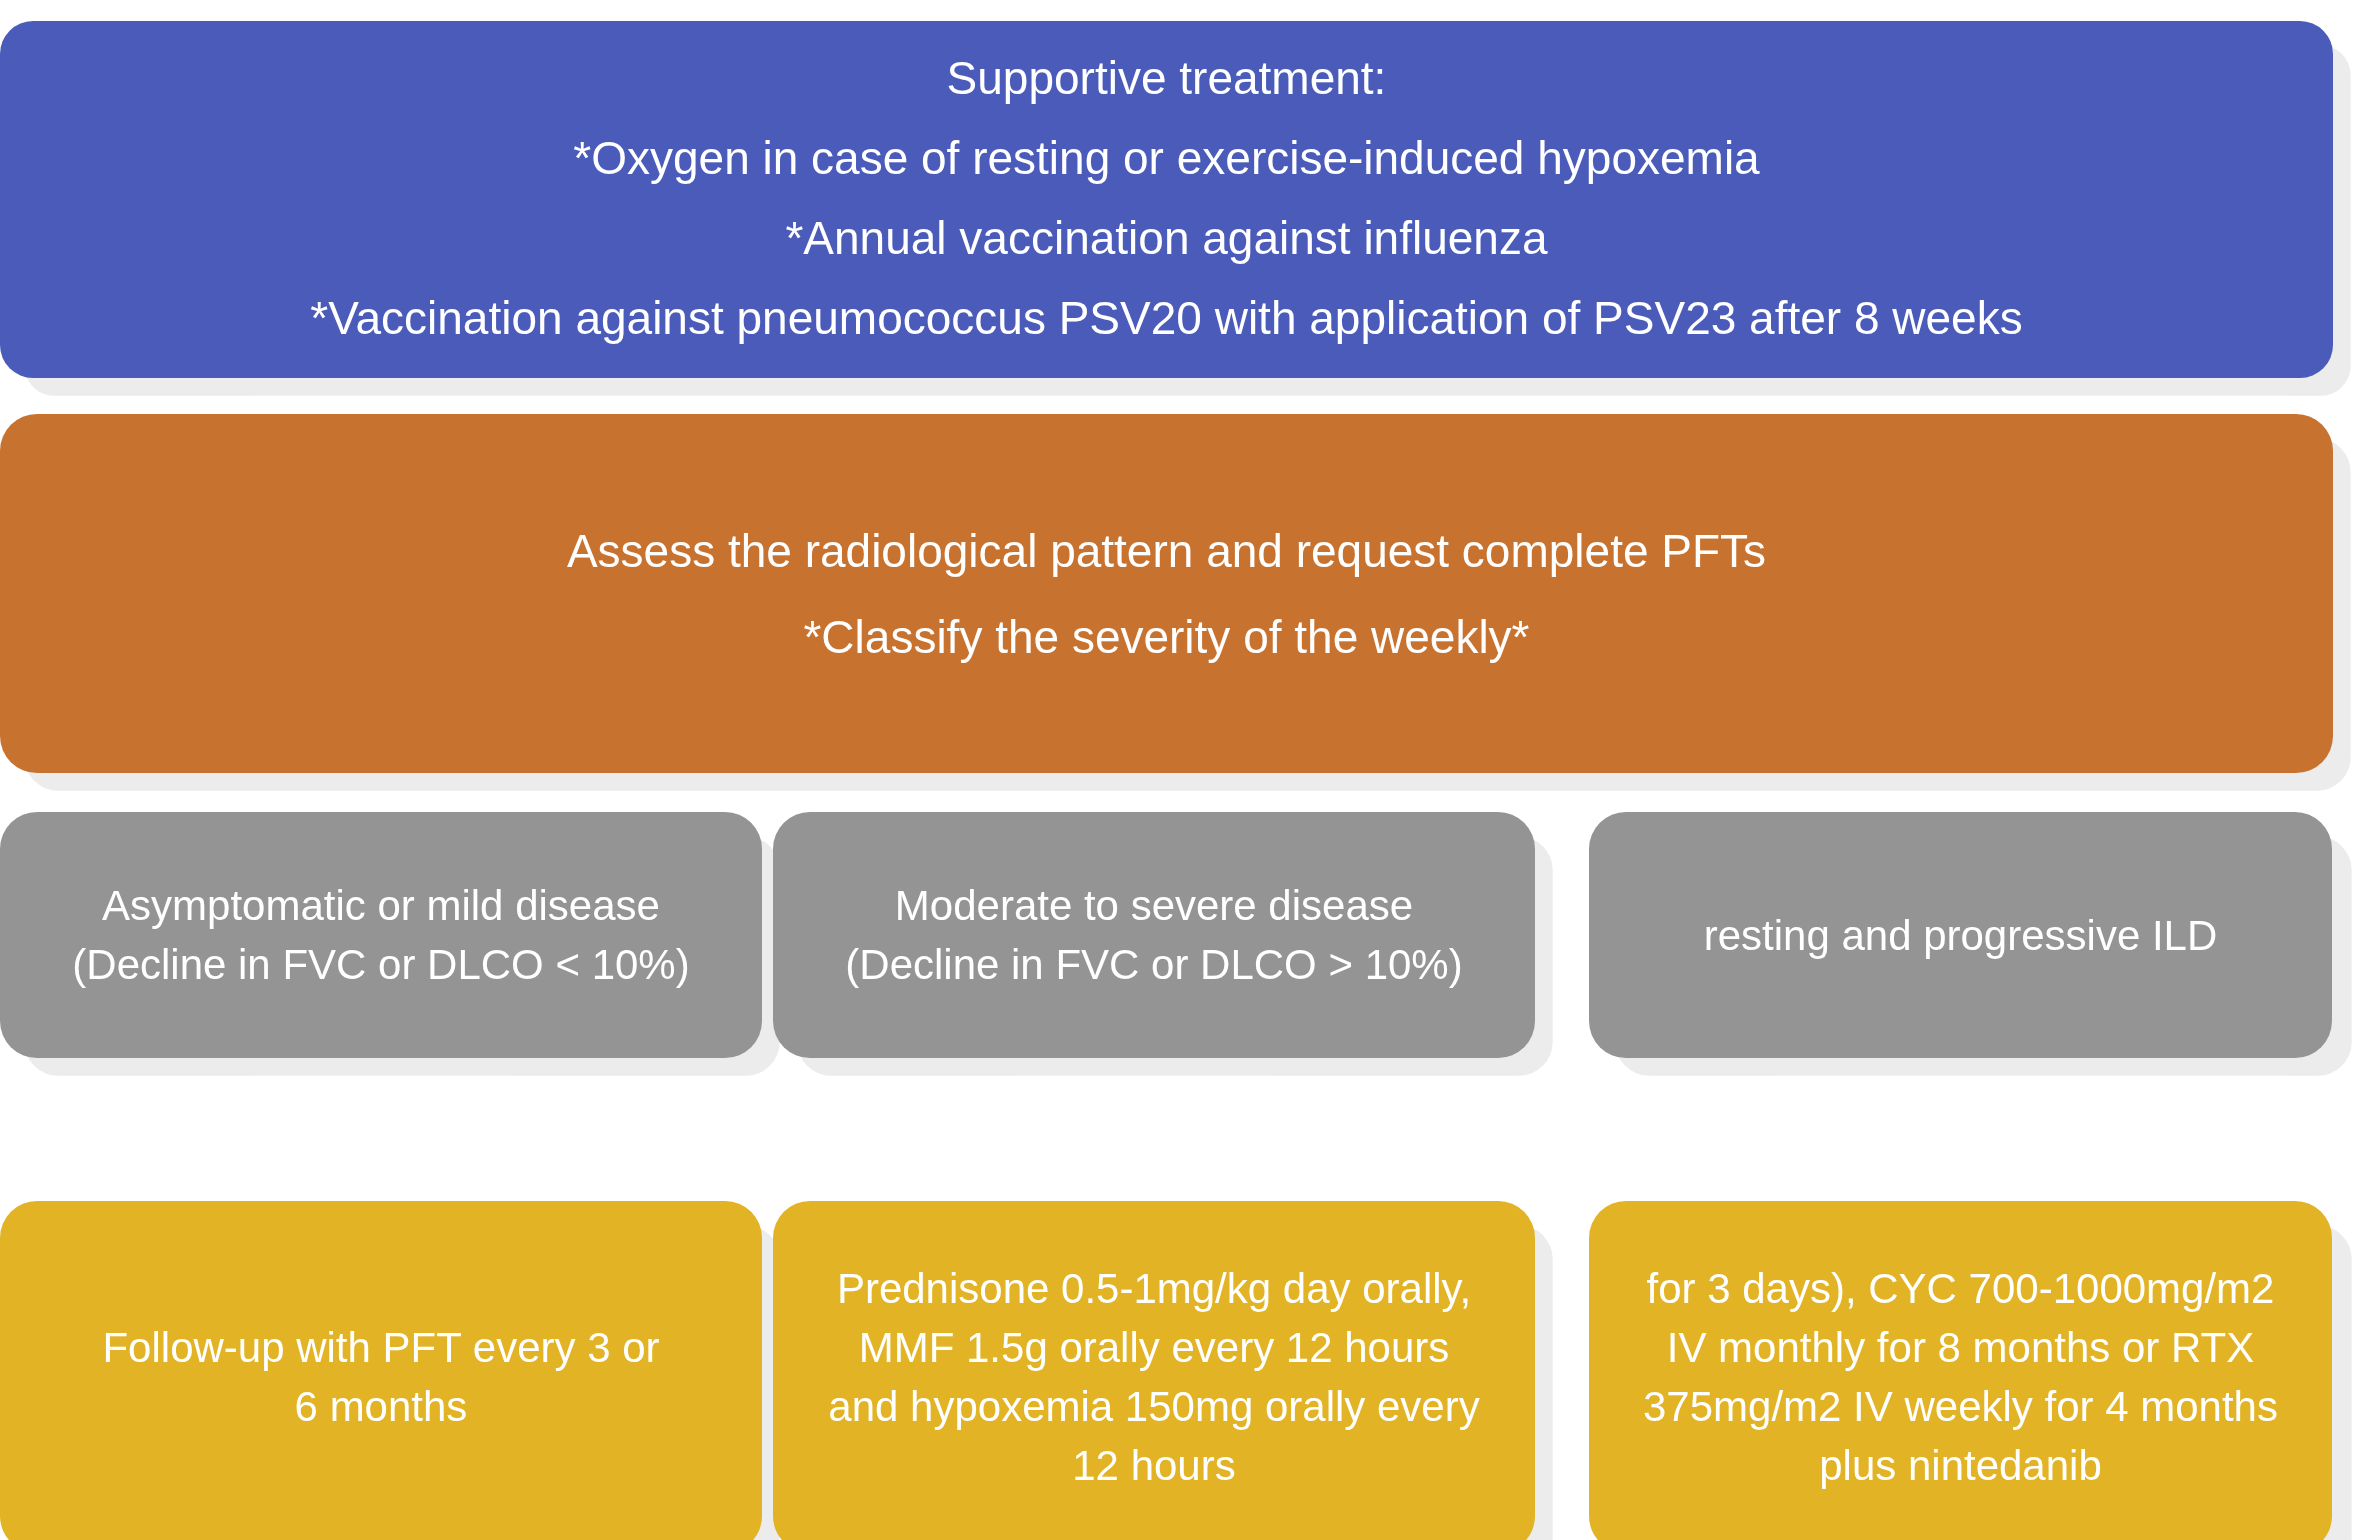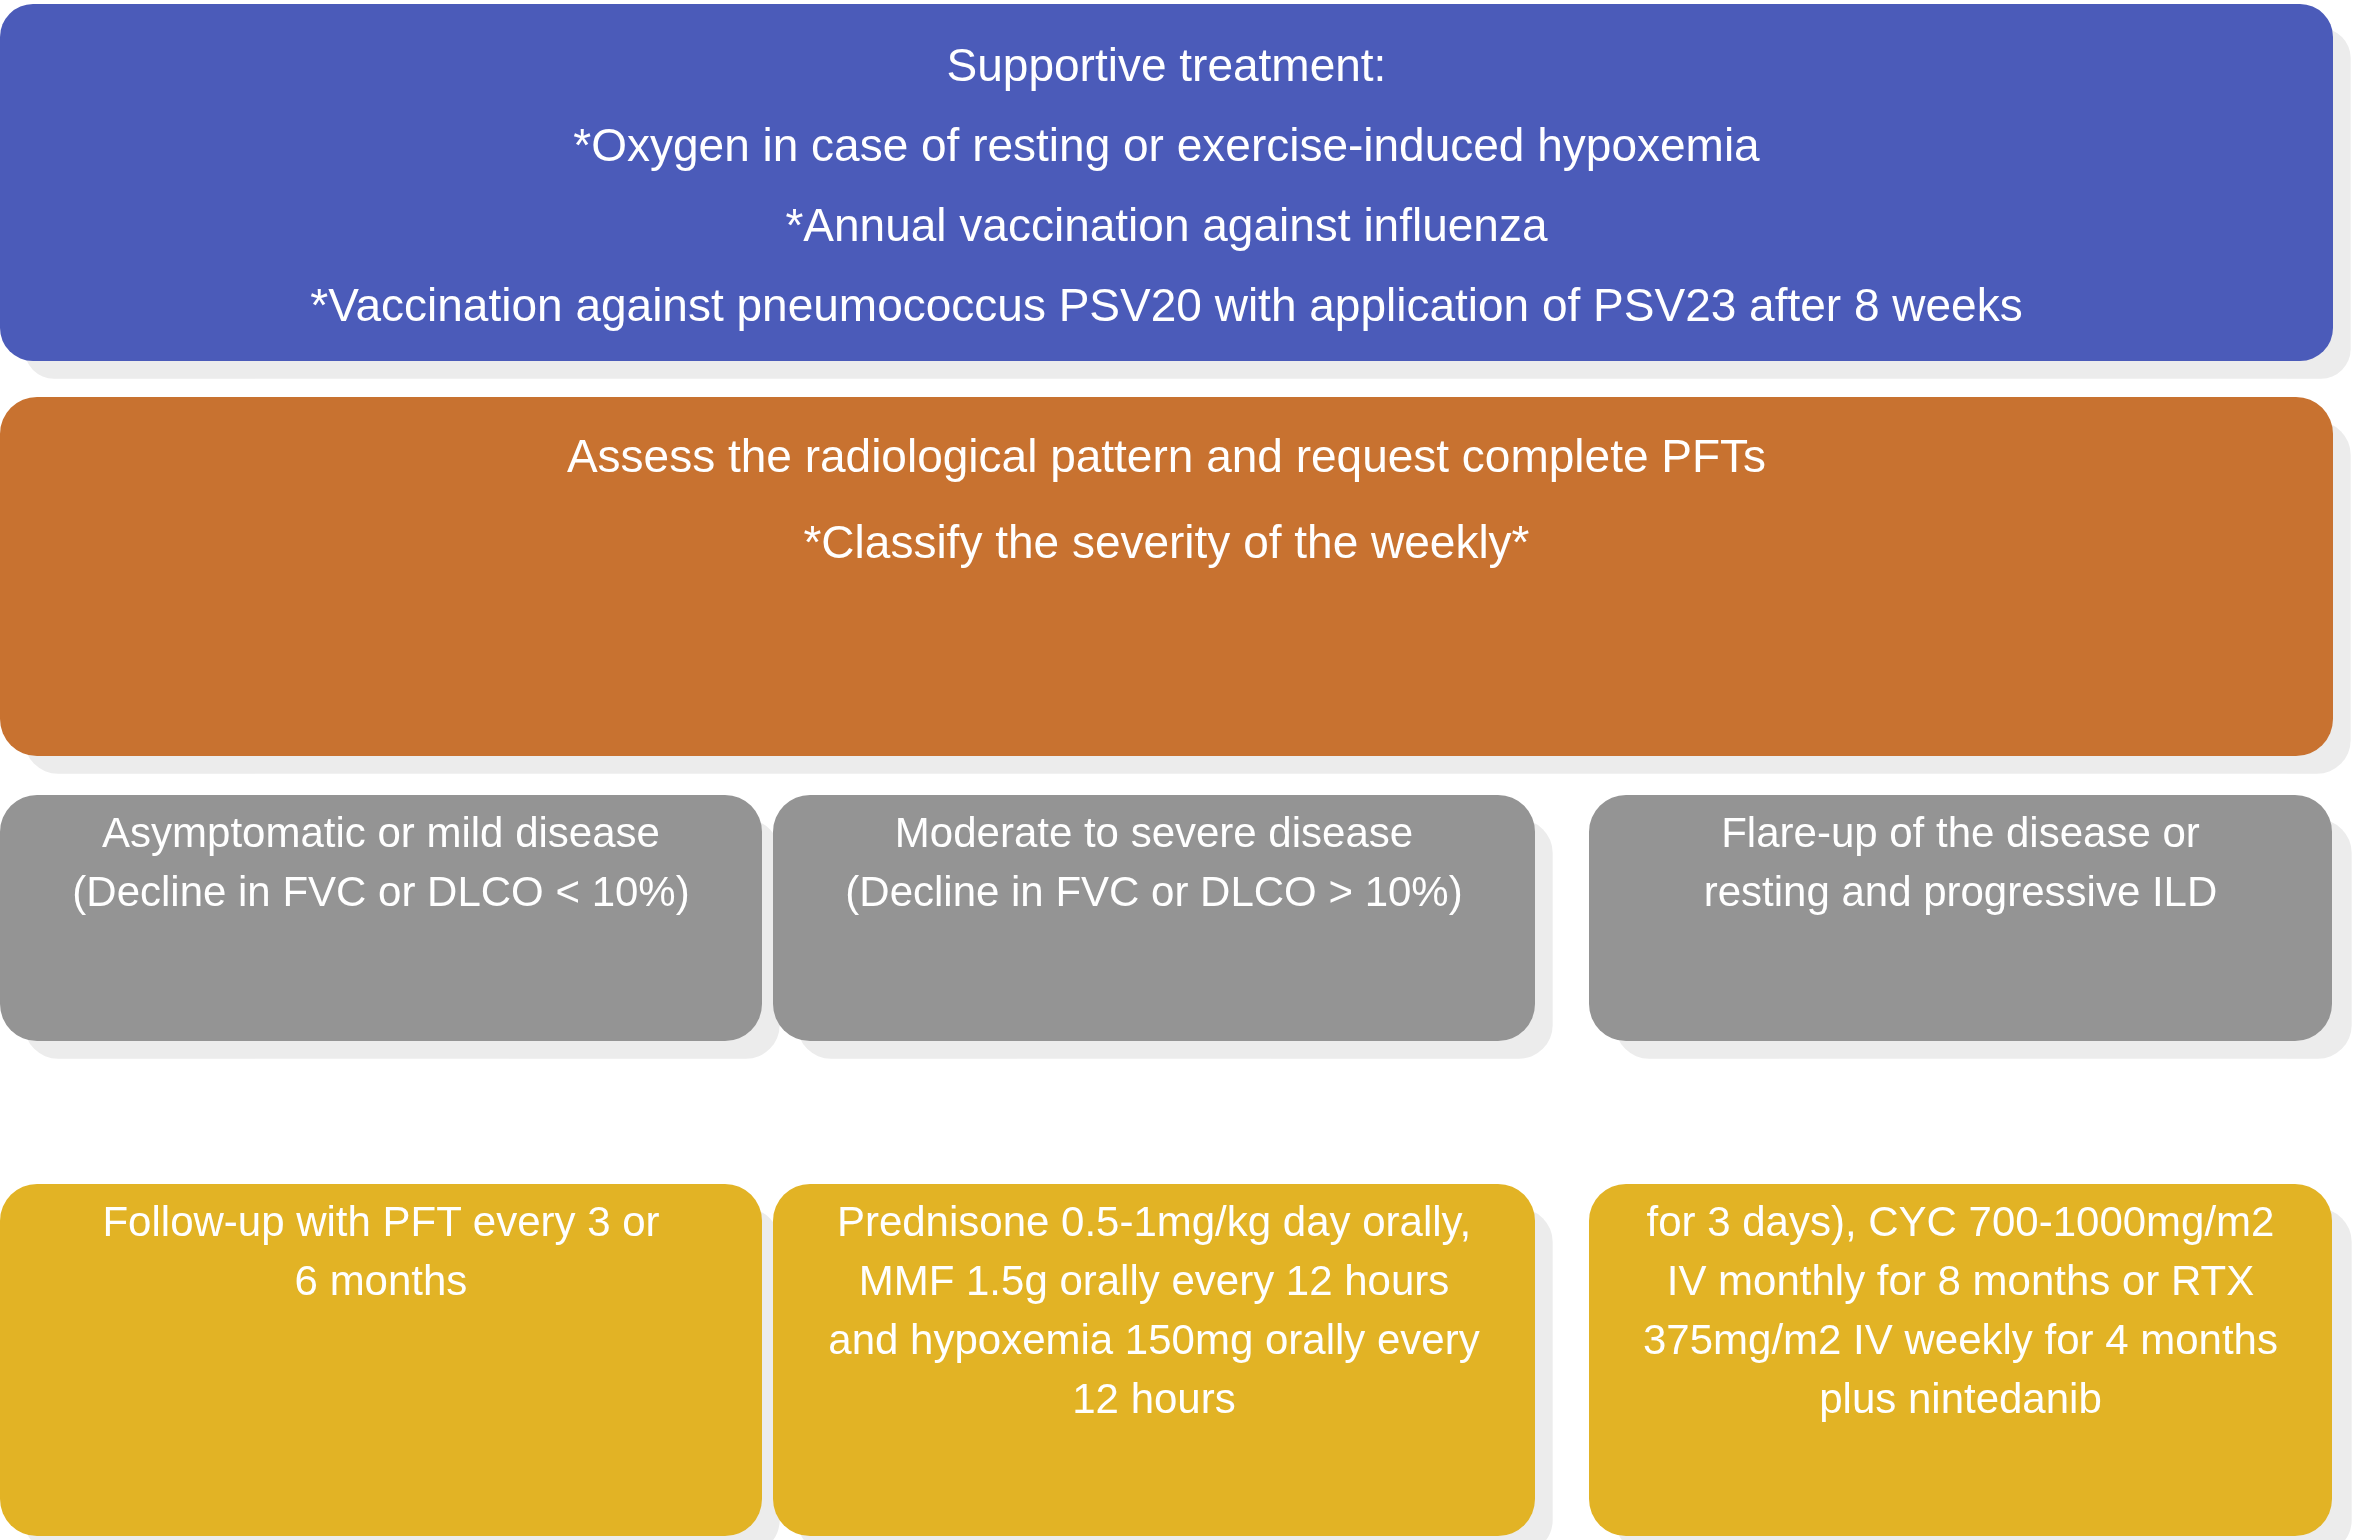--- a/index.html
+++ b/index.html
@@ -21,25 +21,27 @@
     background: #ffffff;
   }
 
   
   .node {
     position: absolute;
     box-sizing: border-box;
     display: flex;
     flex-direction: column;
     align-items: center;
+    justify-content: center;
     text-align: center;
     color: #ffffff;
     border-radius: 37px;
     
     box-shadow: 21px 21px 0 -3.3px #ececec;
+    margin-top: 17px;
   }
 
   .node .line {
     display: block;
     width: 100%;
     white-space: pre;
   }
 
   
   .row-supportive {
@@ -126,21 +128,20 @@
     <span class="line">Asymptomatic or mild disease</span>
     <span class="line">(Decline in FVC or DLCO &lt; 10%)</span>
   </div>
 
   <div class="node sev col-2">
     <span class="line">Moderate to severe disease</span>
     <span class="line">(Decline in FVC or DLCO &gt; 10%)</span>
   </div>
 
   <div class="node sev col-3">
-    <span class="line">Flare-up of the disease or</span>
     <span class="line">resting and progressive ILD</span>
   </div>
 
   <div class="node tx col-1">
     <span class="line">Follow-up with PFT every 3 or</span>
     <span class="line">6 months</span>
   </div>
 
   <div class="node tx col-2">
     <span class="line">Prednisone 0.5-1mg/kg day orally,</span>

